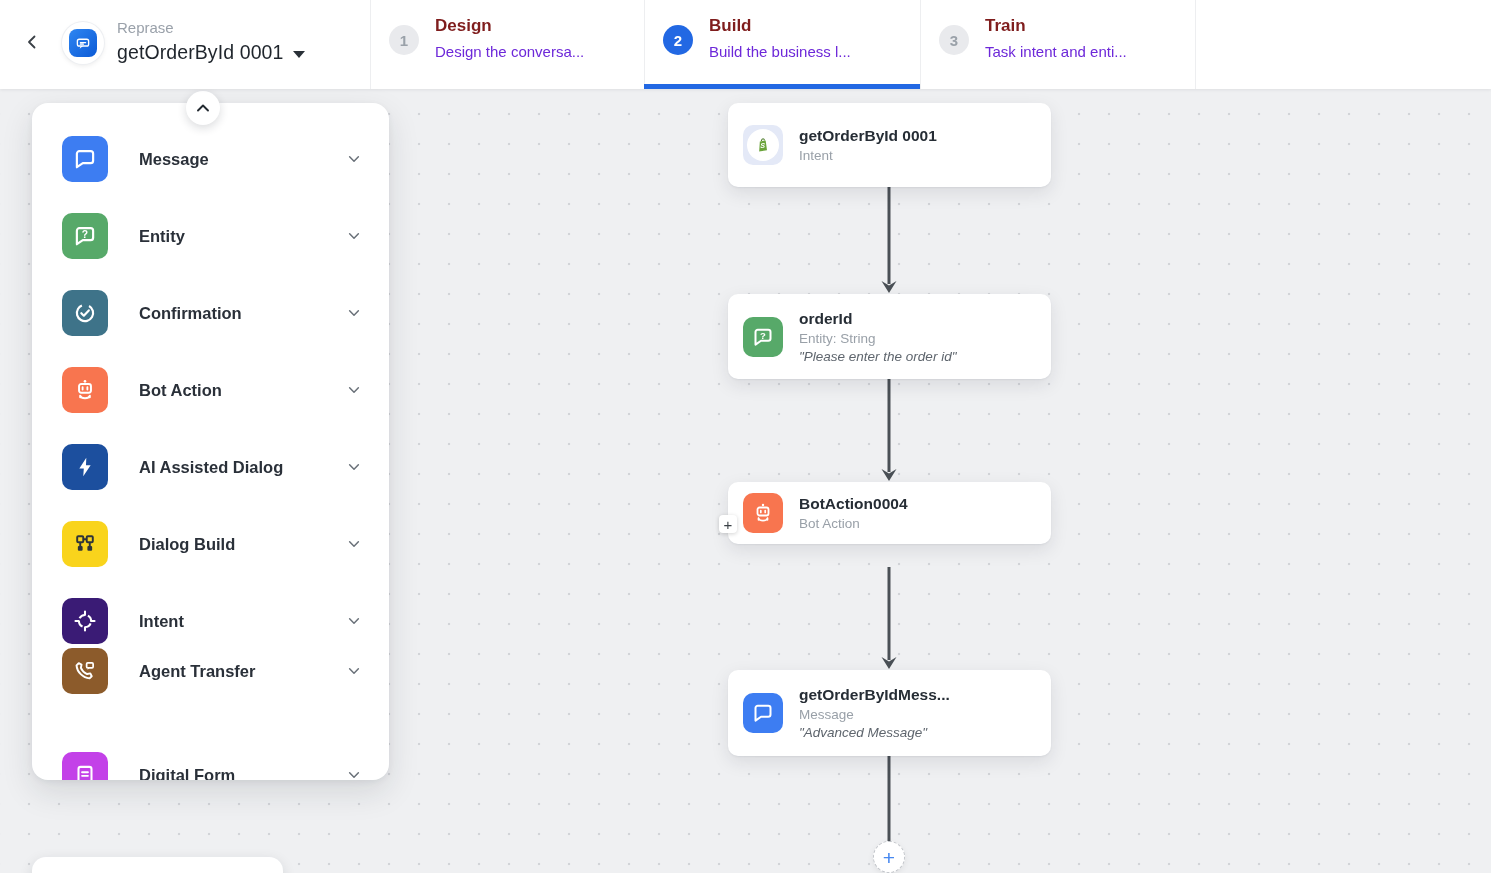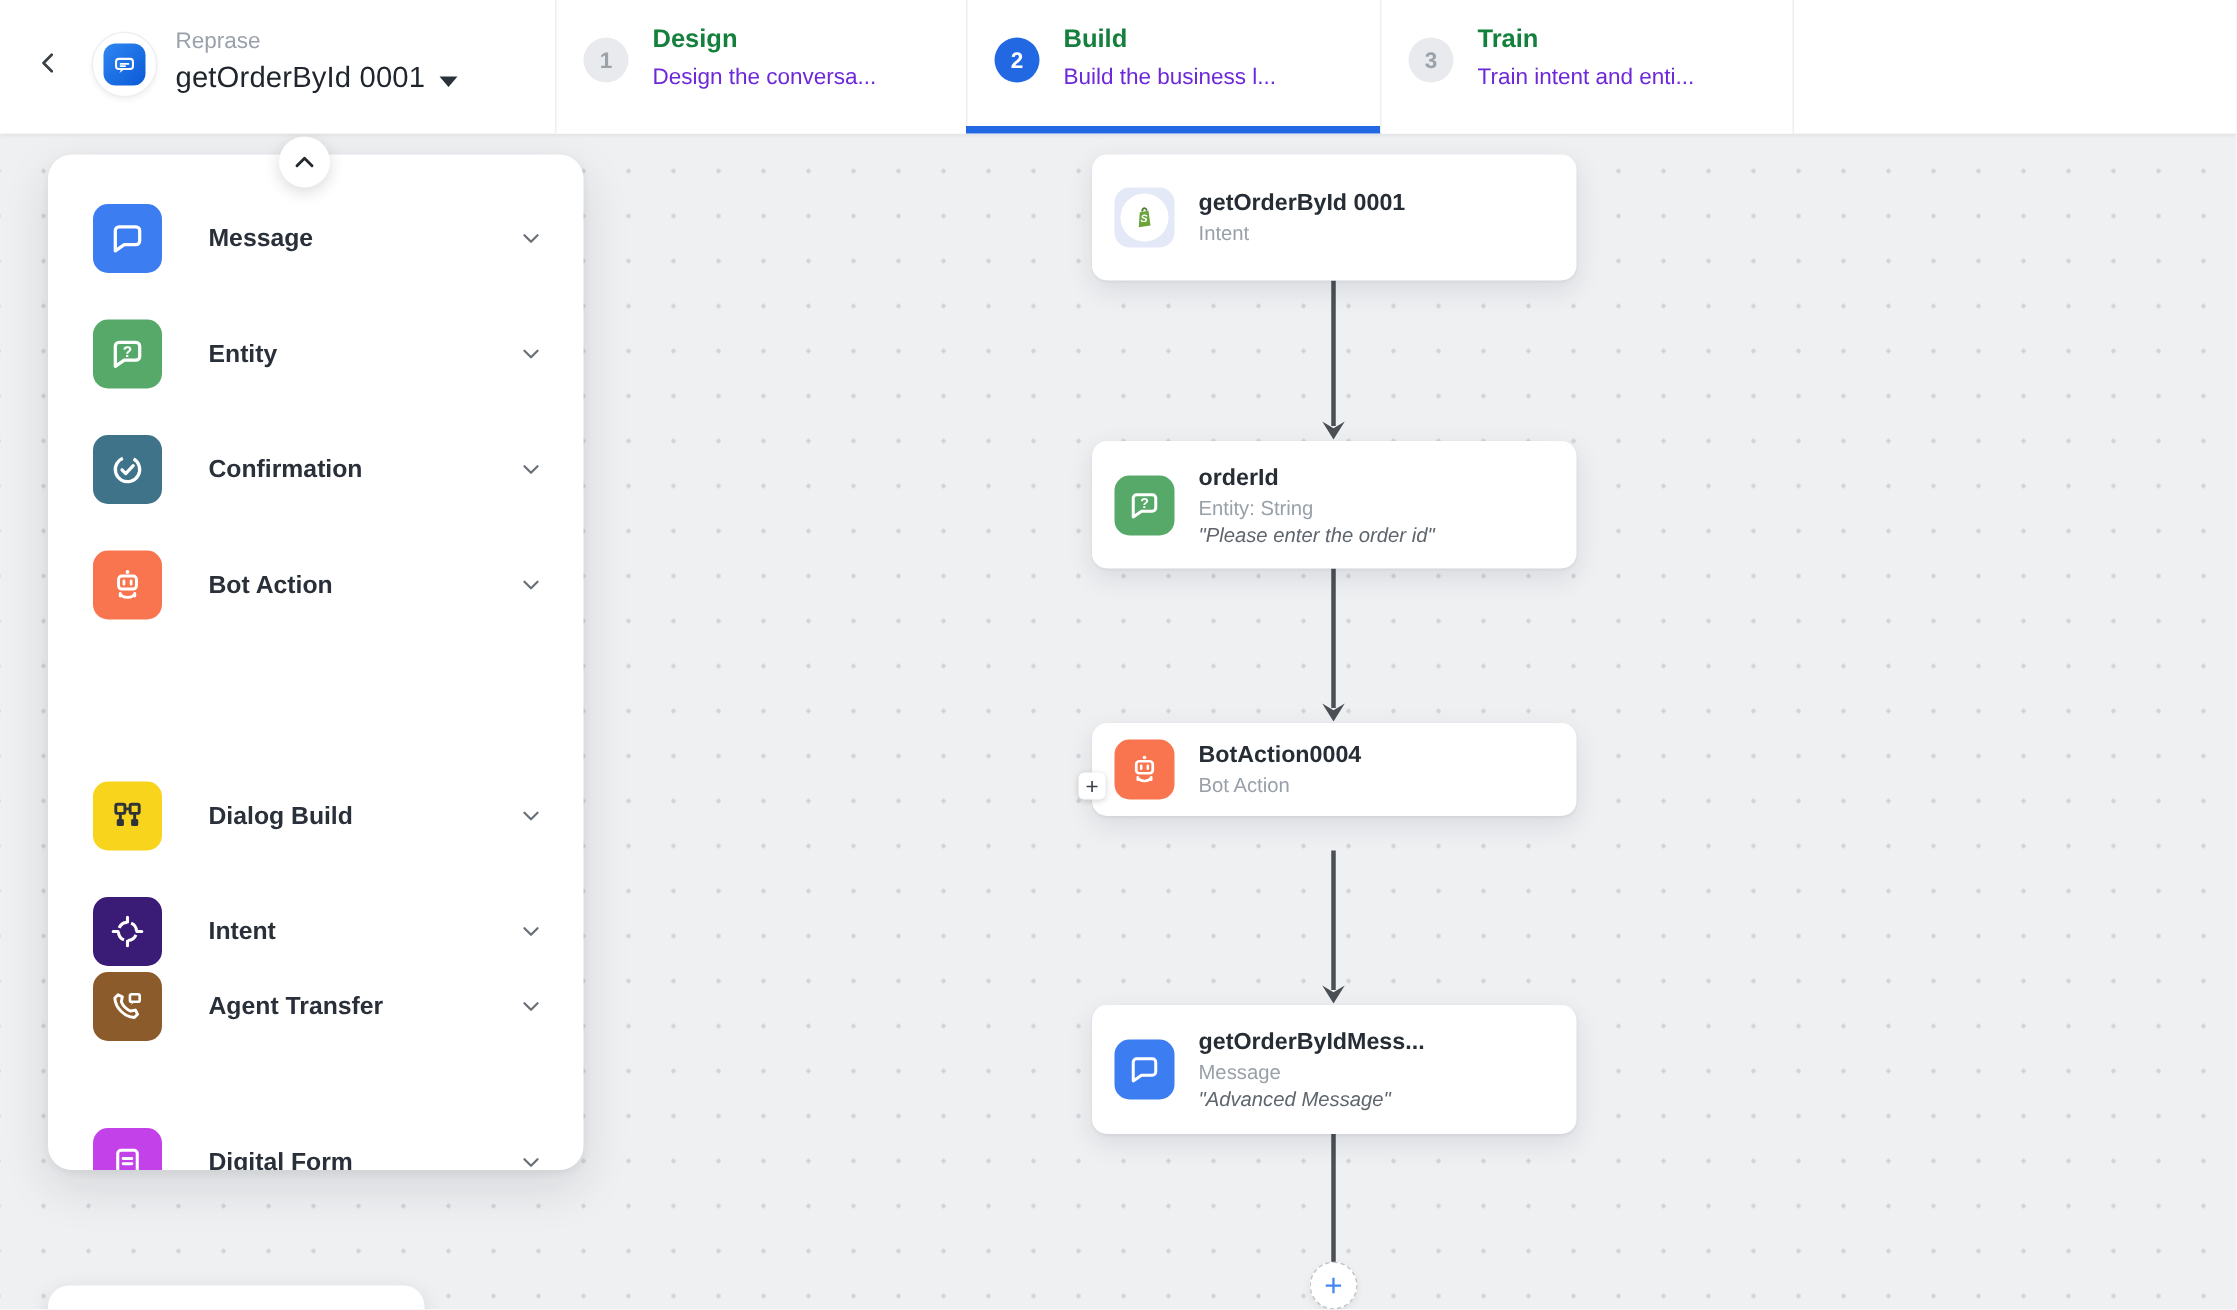--- a/index.html
+++ b/index.html
@@ -27,21 +27,21 @@
 
   .steps { position:absolute; left:370px; top:0; height:89px; display:flex; }
   .step { position:relative; width:276px; height:89px; padding:14px 0 0 64px;
     border-left:1px solid #EDEEF0; cursor:pointer; background:#fff; }
   .step:first-child { width:274px; }
   .step:last-child { border-right:1px solid #EDEEF0; }
   .step-circle { position:absolute; left:18px; top:25px; width:30px; height:30px;
     border-radius:50%; background:#E9EAED; color:#9AA1A9; font-size:15px; font-weight:700;
     display:flex; align-items:center; justify-content:center; }
   .step.active .step-circle { background:#2268E3; color:#fff; }
-  .step-title { font-size:17px; font-weight:700; color:#15803d; margin-top:2px; }
+  .step-title { font-size:17px; font-weight:700; color:#7f1d1d; margin-top:2px; }
   .step-sub { font-size:15px; color:#6d28d9; margin-top:7px; white-space:nowrap; }
   .step.active::after { content:""; position:absolute; left:-1px; right:-1px; bottom:0;
     height:5px; background:#2268E3; }
 
   
   .canvas { position:absolute; left:0; top:89px; width:1491px; height:784px;
     background:#EFF0F2;
     background-image:radial-gradient(circle,#D2D4D8 1.3px, transparent 1.6px);
     background-size:30px 30px; background-position:14px 10px; overflow:hidden; }
 
@@ -135,21 +135,21 @@
         <div class="step-sub">Design the conversa...</div>
       </div>
       <div class="step active">
         <div class="step-circle">2</div>
         <div class="step-title">Build</div>
         <div class="step-sub">Build the business l...</div>
       </div>
       <div class="step">
         <div class="step-circle">3</div>
         <div class="step-title">Train</div>
-        <div class="step-sub">Train intent and enti...</div>
+        <div class="step-sub">Task intent and enti...</div>
       </div>
     </div>
   </div>
 
   <div class="canvas">
 
     <svg class="connectors" viewBox="0 0 1491 784">
       <g stroke="#4A5056" stroke-width="3">
         <line x1="889" y1="98" x2="889" y2="195"></line>
         <line x1="889" y1="290" x2="889" y2="383"></line>
@@ -217,20 +217,31 @@
               <path d="M9.8 9.5 v2 M14.2 9.5 v2" stroke="#fff" stroke-width="1.7" stroke-linecap="round"></path>
               <path d="M7.5 17.2 c.6 1.6 2.5 2.4 4.5 2.4 s3.9-.8 4.5-2.4 M7.5 17.2 v1.6 M16.5 17.2 v1.6" fill="none" stroke="#fff" stroke-width="1.7" stroke-linecap="round"></path>
             </svg>
         </div>
         <div class="palette-label">Bot Action</div>
         <svg width="14" height="14" viewBox="0 0 16 16">
             <path d="M3 5.5 L8 10.5 L13 5.5" fill="none" stroke="#697078" stroke-width="1.7" stroke-linecap="round" stroke-linejoin="round"></path>
           </svg>
       </div>
 
+      <div class="palette-row" style="top:341px">
+        <div class="icon-tile bg-ai">
+          <svg width="26" height="26" viewBox="0 0 24 24">
+              <path d="M13.2 3.5 L6.8 13.3 h4.1 L10.4 20.5 L17.2 10.4 h-4.3 z" fill="#fff"></path>
+            </svg>
+        </div>
+        <div class="palette-label">AI Assisted Dialog</div>
+        <svg width="14" height="14" viewBox="0 0 16 16">
+            <path d="M3 5.5 L8 10.5 L13 5.5" fill="none" stroke="#697078" stroke-width="1.7" stroke-linecap="round" stroke-linejoin="round"></path>
+          </svg>
+      </div>
 
       <div class="palette-row" style="top:418px">
         <div class="icon-tile bg-dialogtask">
           <svg width="26" height="26" viewBox="0 0 24 24">
               <rect x="4.8" y="4.8" width="5.6" height="5.6" rx="1" fill="none" stroke="#2F3439" stroke-width="1.8"></rect>
               <rect x="13.6" y="4.8" width="5.6" height="5.6" rx="1" fill="none" stroke="#2F3439" stroke-width="1.8"></rect>
               <path d="M10.4 7.6 h3.2 M7.6 10.4 v3.4 M16.4 10.4 v3.4" stroke="#2F3439" stroke-width="1.8"></path>
               <rect x="5.4" y="13.8" width="4.4" height="4.4" rx="1" fill="#2F3439"></rect>
               <rect x="14.2" y="13.8" width="4.4" height="4.4" rx="1" fill="#2F3439"></rect>
             </svg>

